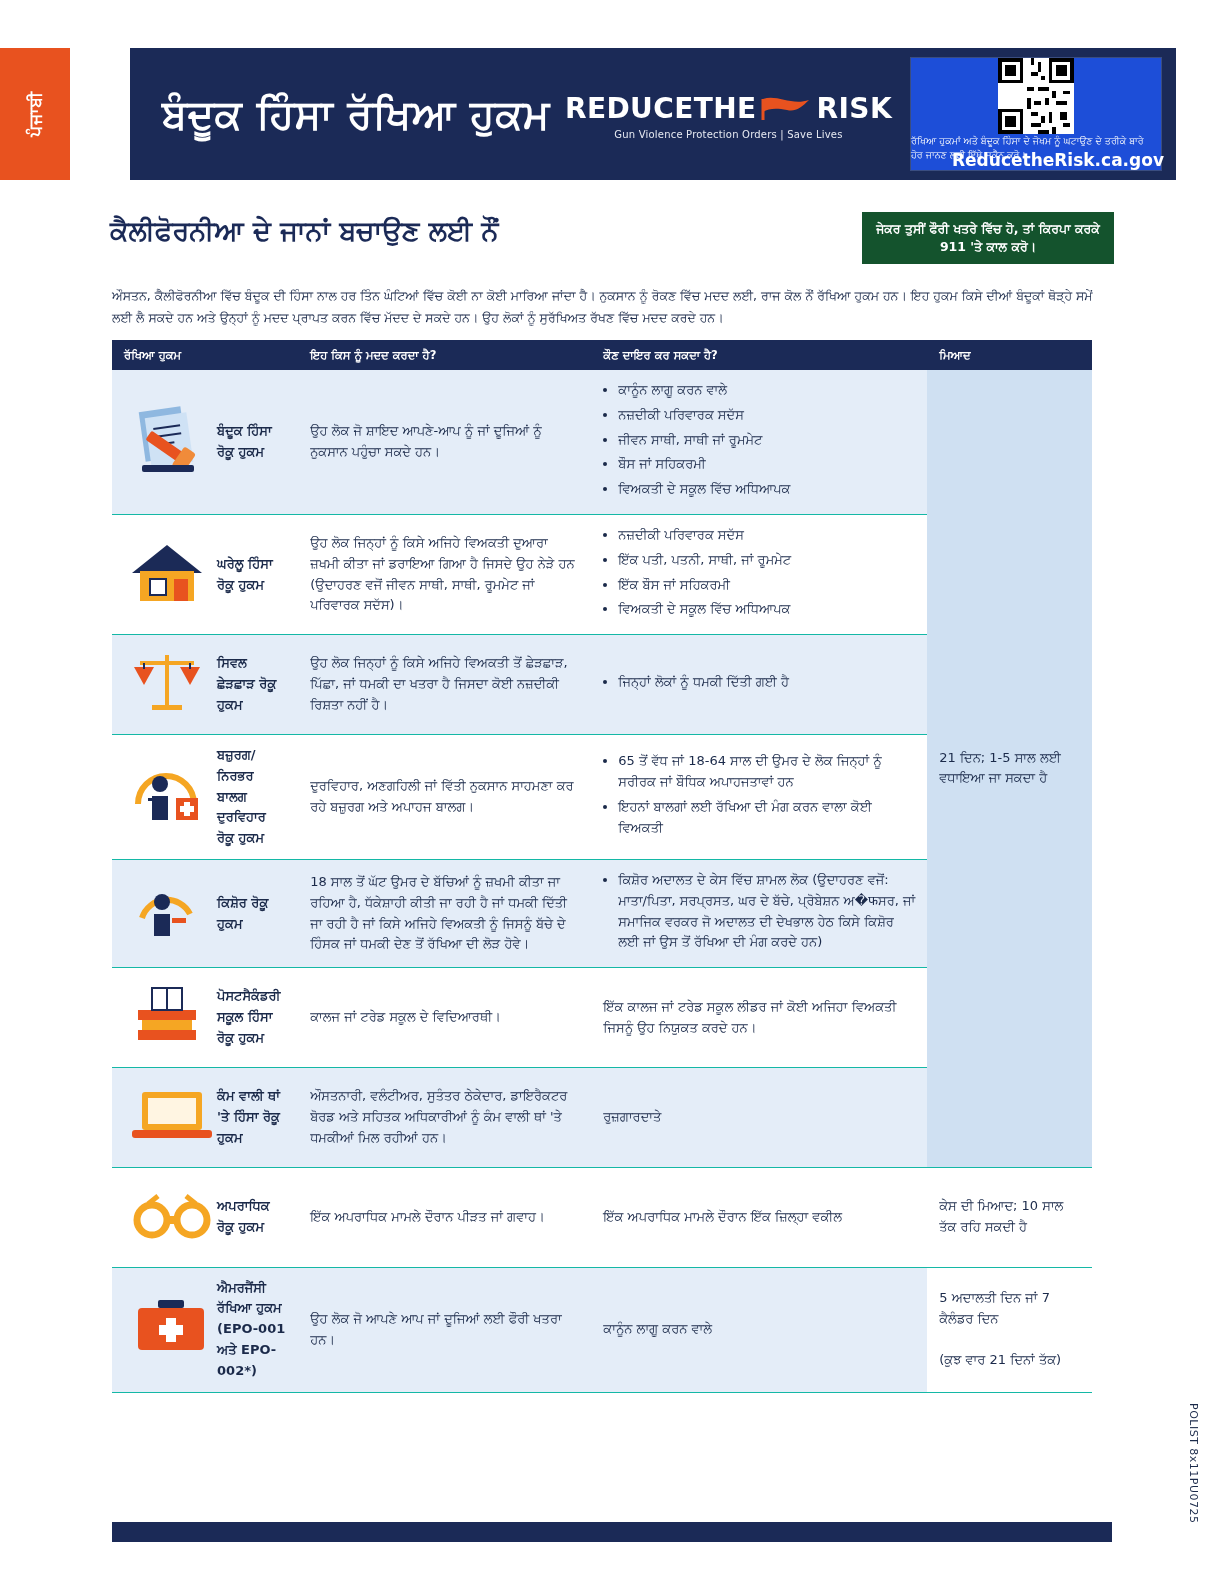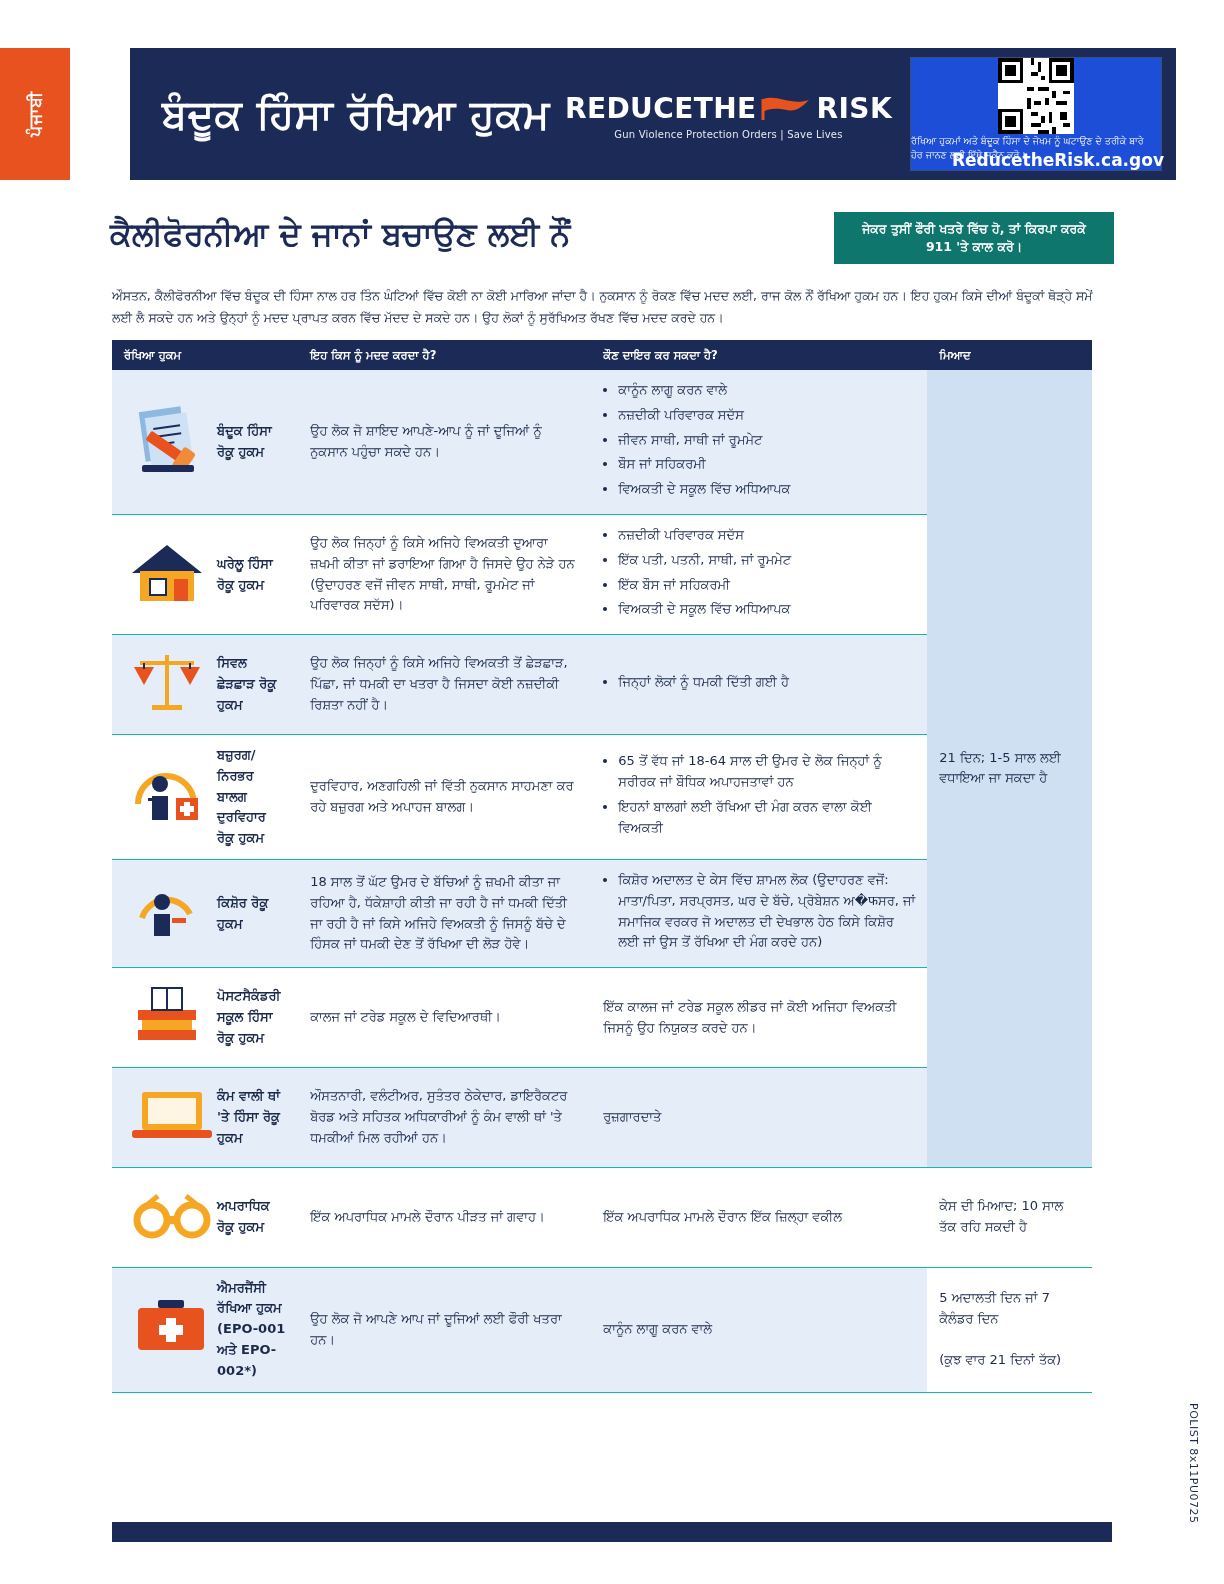--- a/index.html
+++ b/index.html
@@ -48,25 +48,25 @@
     width:76px;height:76px;background:#fff;margin:0 10px;flex:none;
     display:block;
   }
   .qr-text{color:#ffffff;font-size:9.5px;line-height:1.45;padding-right:8px;}
   .qr-url{
     position:absolute;right:60px;top:150px;color:#ffffff;font-weight:bold;font-size:17px;
   }
 
   
   .subtitle{
-    position:absolute;left:110px;top:215px;font-size:32px;font-weight:bold;color:#1b2a57;
+    position:absolute;left:110px;top:215px;font-size:27px;font-weight:bold;color:#1b2a57;
   }
   .alert-box{
-    position:absolute;right:110px;top:212px;width:232px;background:#0f766e;color:#fff;
-    padding:8px 24px;font-size:12.5px;font-weight:bold;text-align:center;line-height:1.45;
+    position:absolute;right:110px;top:212px;width:232px;background:#14532d;color:#fff;
+    padding:8px 10px;font-size:12.5px;font-weight:bold;text-align:center;line-height:1.45;
   }
 
   
   .intro{
     position:absolute;left:112px;top:285px;width:1000px;font-size:12.5px;
     line-height:1.75;color:#1b2a4a;
   }
 
   
   table.main{

